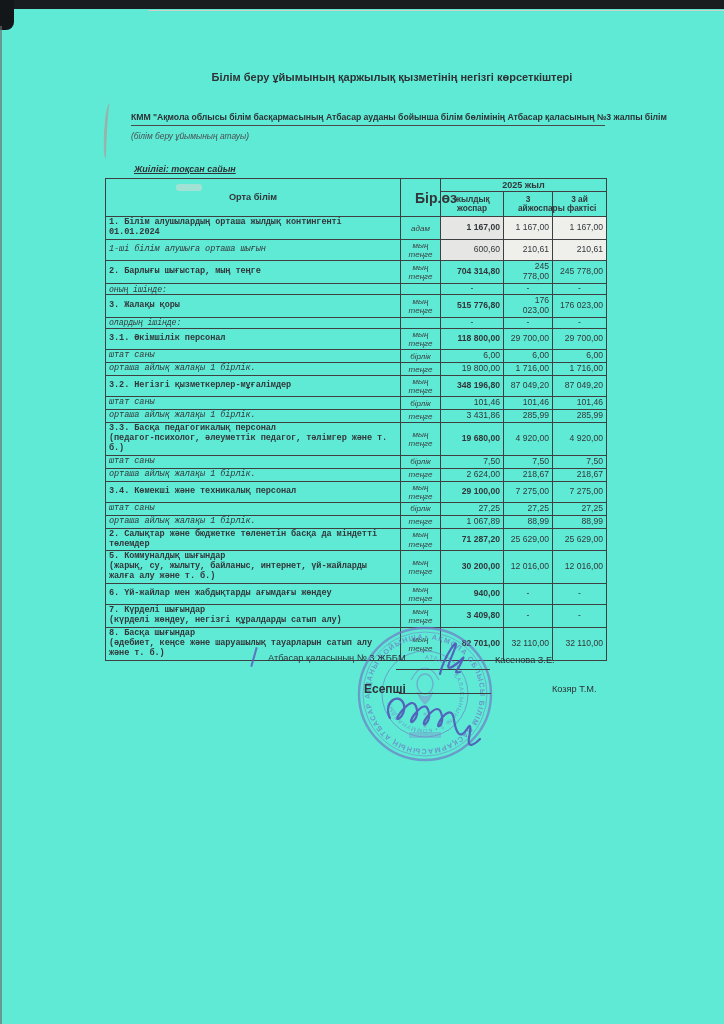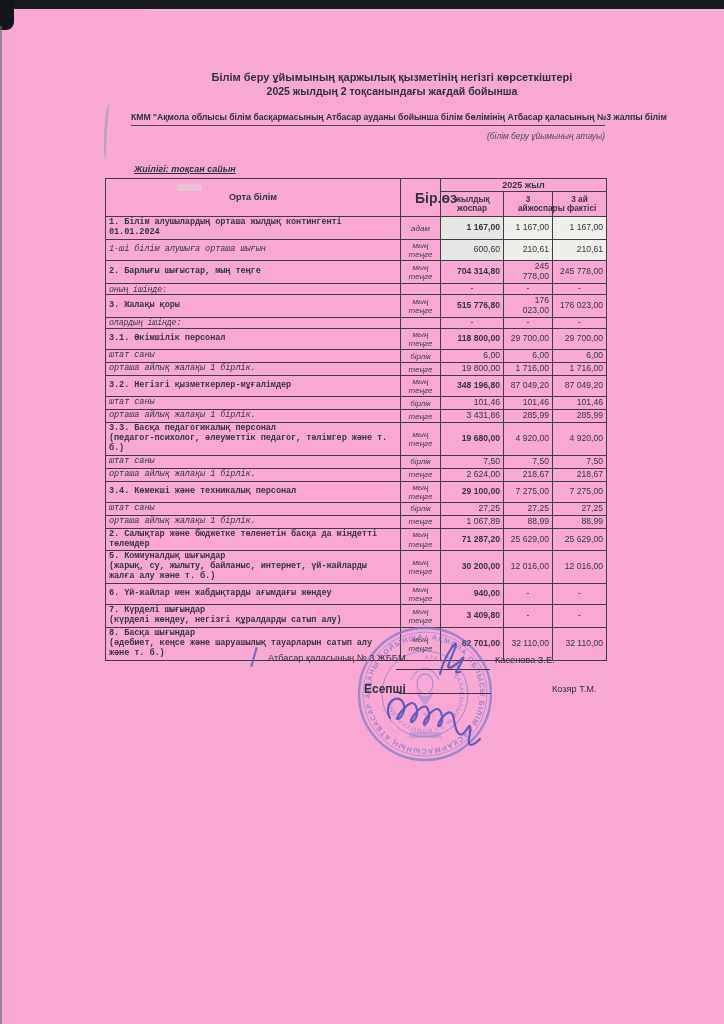--- a/index.html
+++ b/index.html
@@ -1,34 +1,34 @@
 <!DOCTYPE html>
 <html><head>
 <meta charset="utf-8">
 <style>
   html,body{margin:0;padding:0;}
   body{width:724px;height:1024px;position:relative;background:#e9e9e7;
        font-family:"Liberation Sans",sans-serif;color:#2e3236;}
-  .page{position:absolute;inset:0;background:#f9a8d4;overflow:hidden;}
+  .page{position:absolute;inset:0;background:#5eead4;overflow:hidden;}
 
   
   .scan-top-bar{position:absolute;left:0;top:0;width:724px;height:9px;background:#191d1f;}
   .scan-top-corner{position:absolute;left:0;top:0;width:14px;height:30px;background:#14171a;border-bottom-right-radius:8px;}
   .scan-top-line{position:absolute;left:148px;top:10px;width:576px;height:1px;background:#cfcfca;}
   .scan-left-line{position:absolute;left:0;top:26px;width:2px;height:998px;background:#6a6d70;opacity:.65;}
   .pen-smudge{position:absolute;left:104px;top:103px;width:5px;height:56px;border-left:3px solid #a6a6a2;border-radius:60% 40% 50% 50%;transform:rotate(3deg);opacity:.8;}
   .ghost-mark{position:absolute;left:176px;top:184px;width:26px;height:7px;background:#dadad6;opacity:.55;border-radius:3px;}
 
   
   .title{position:absolute;left:60px;top:70px;width:664px;text-align:center;font-weight:bold;}
   .title .t1{font-size:11px;line-height:14px;}
   .title .t2{font-size:10.5px;line-height:14px;}
   .org{position:absolute;left:131px;top:112px;width:474px;text-align:center;border-bottom:1px solid #4a4a48;padding-bottom:3px;
        font-size:8.7px;font-weight:bold;letter-spacing:-0.05px;white-space:nowrap;}
-  .org-caption{position:absolute;left:131px;top:131px;width:474px;text-align:right;font-style:italic;font-size:8.4px;color:#4a4e52;}
+  .org-caption{position:absolute;left:131px;top:131px;width:474px;text-align:left;font-style:italic;font-size:8.4px;color:#4a4e52;}
   .freq{position:absolute;left:134px;top:164px;font-size:9px;font-weight:bold;font-style:italic;text-decoration:underline;}
 
   
   .rtable{position:absolute;left:105px;top:178px;border-collapse:collapse;table-layout:fixed;width:501px;
           font-size:8.6px;color:#33373b;}
   .rtable th,.rtable td{border:1px solid #3d3f41;padding:1px 3px;vertical-align:middle;line-height:1.15;}
   .rtable{border:1.5px solid #35373a;}
   .rtable th{font-weight:bold;text-align:center;padding:1px 14px;}
   .th-year{height:13px;font-size:9px;}
   .th-sub th{height:22px;font-size:8.3px;}
@@ -65,21 +65,20 @@
 
   <div class="scan-top-bar"></div>
   <div class="scan-top-corner"></div>
   <div class="scan-top-line"></div>
   <div class="scan-left-line"></div>
   <div class="pen-smudge"></div>
   <div class="ghost-mark"></div>
 
   <div class="title">
     <div class="t1">Білім беру ұйымының қаржылық қызметінің негізгі көрсеткіштері</div>
-    <div class="t2">2025 жылдың 2 тоқсанындағы жағдай бойынша</div>
   </div>
 
   <div class="org">КММ "Ақмола облысы білім басқармасының Атбасар ауданы бойынша білім бөлімінің Атбасар қаласының №3 жалпы білім</div>
   <div class="org-caption">(білім беру ұйымының атауы)</div>
   <div class="freq">Жиілігі: тоқсан сайын</div>
 
   <table class="rtable">
     <colgroup>
       <col style="width:295px">
         <col style="width:40px">

